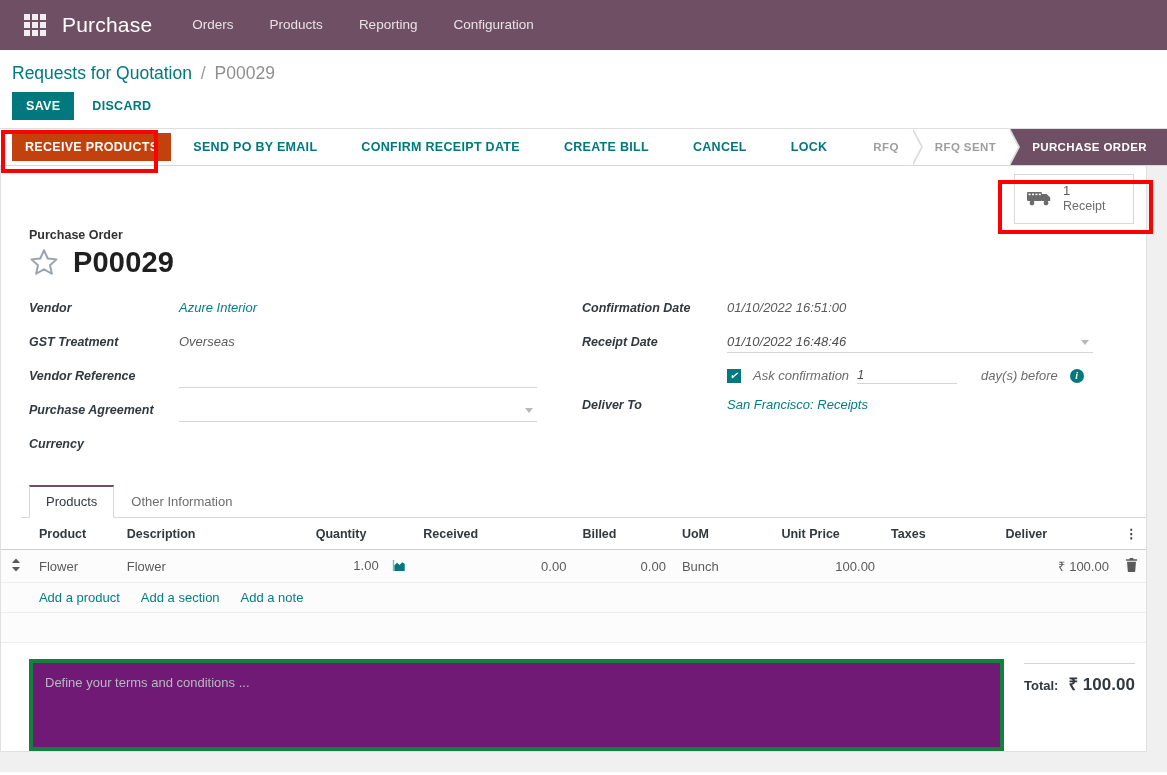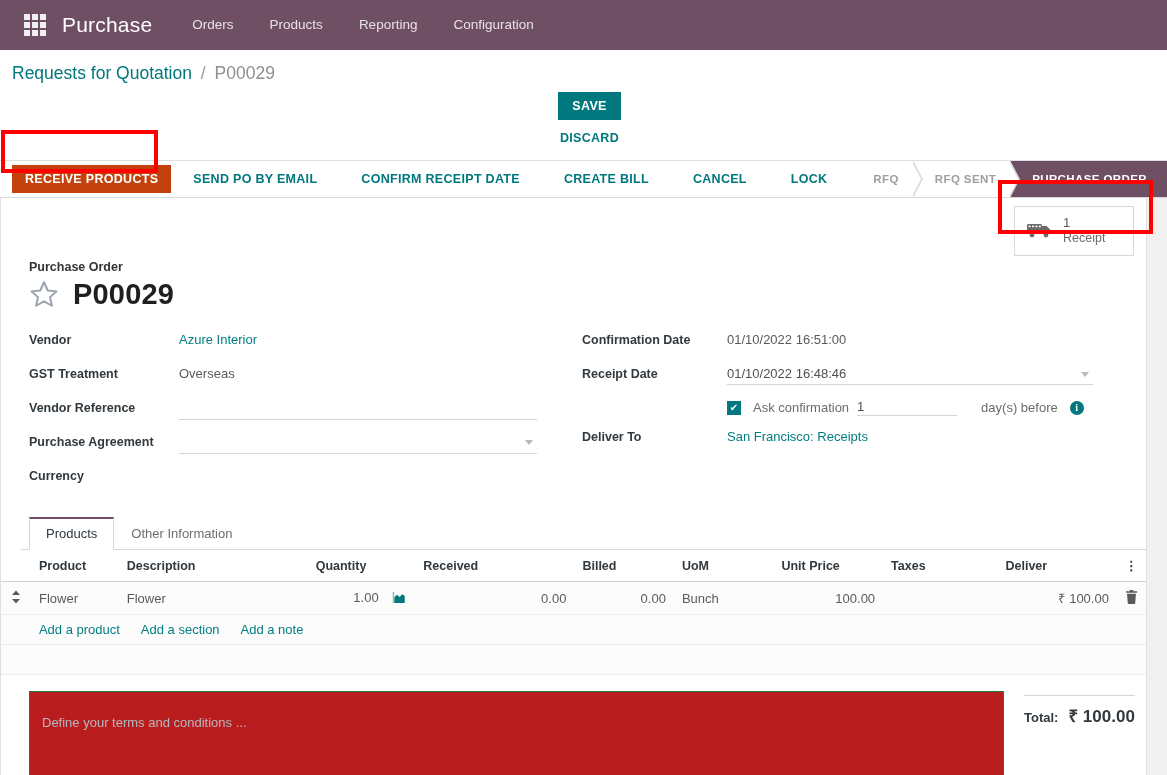--- a/index.html
+++ b/index.html
@@ -64,23 +64,22 @@
     line-height: 22px;
   }
   .breadcrumb .bc-link { color: #00787d; cursor: pointer; }
   .breadcrumb .bc-sep { color: #9b9b9b; margin: 0 4px; }
   .breadcrumb .bc-current { color: #8f8f8f; }
 
   
   .save-row {
     padding: 2px 0 8px 12px;
     display: flex;
-    align-items: center;
+    align-items: flex-start;
     gap: 4px;
-    flex-direction: column;
   }
   .btn-save {
     background: #00787d;
     color: #ffffff;
     border: none;
     font-size: 12.5px;
     font-weight: bold;
     letter-spacing: .3px;
     padding: 7px 14px;
     cursor: pointer;
@@ -228,20 +227,21 @@
     font-weight: bold;
     color: #1f1f1f;
     letter-spacing: .2px;
   }
 
   
   .groups {
     display: flex;
     padding: 10px 0 0 28px;
     gap: 0;
+    font-style: italic;
   }
   .group { width: 553px; }
   .group.right { width: 560px; }
   .frow {
     display: flex;
     align-items: flex-start;
     margin-bottom: 12px;
     min-height: 22px;
   }
   .flabel {
@@ -400,27 +400,27 @@
 
   
   .bottom {
     display: flex;
     padding: 16px 16px 0 28px;
     gap: 20px;
     align-items: flex-start;
   }
   .terms {
     flex: 0 0 975px;
-    border: 1px solid #15803d;
+    border: 4px solid #15803d;
     min-height: 92px;
-    padding: 23px 12px;
+    padding: 12px 12px;
     color: #b5b9c0;
     font-size: 13px;
     cursor: text;
-    background: #b91c1c;
+    background: #701a75;
   }
   .totals { flex: 1; padding-top: 4px; }
   .total-line {
     border-top: 1px solid #d5d5d5;
     display: flex;
     justify-content: space-between;
     align-items: baseline;
     padding-top: 8px;
     gap: 10px;
   }

